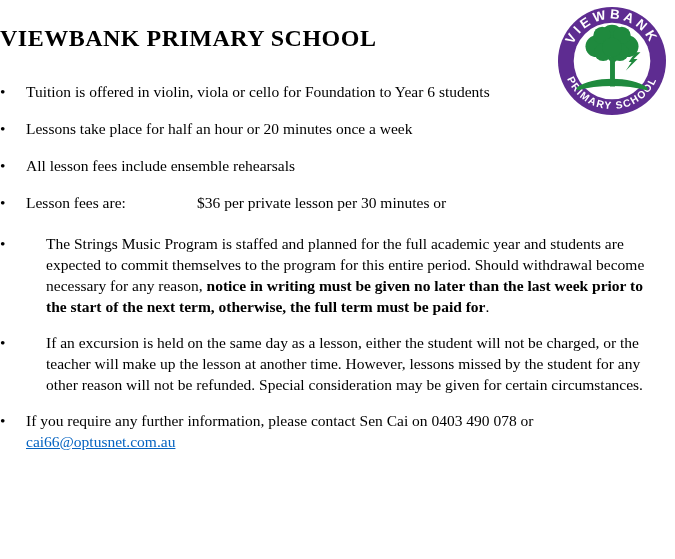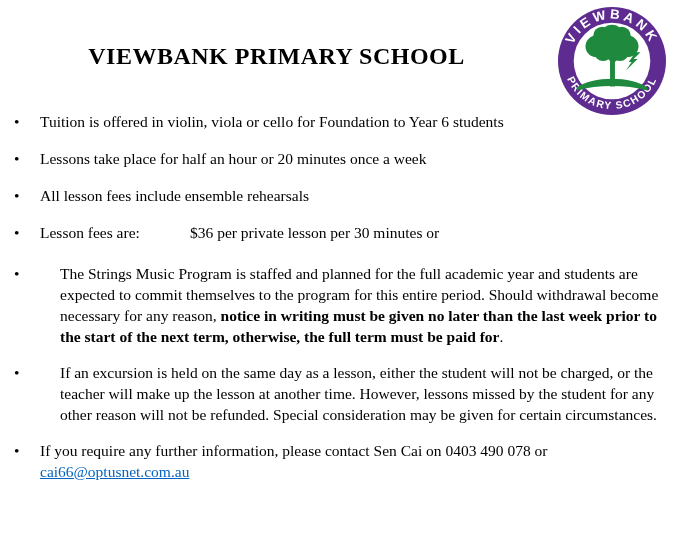--- a/index.html
+++ b/index.html
@@ -17,57 +17,55 @@
   }
   .logo-wrap {
     position: absolute;
     top: 6px;
     right: 7px;
     width: 112px;
     height: 110px;
   }
   .header {
     width: 553px;
-    padding-top: 42px;
-    text-align: center;
+    padding-top: 24px;
   }
   .doc-title {
     font-size: 24px;
     font-weight: bold;
     letter-spacing: 0.5px;
     line-height: 28px;
   }
   .doc-subtitle {
     margin-top: 27px;
     font-size: 16px;
     font-weight: bold;
     line-height: 19px;
   }
   .content {
-    margin-top: 41px;
-    padding-left: 14px;
+    margin-top: 29px;
     padding-right: 12px;
     font-size: 15.5px;
     line-height: 21px;
   }
   .bullet-row {
     display: flex;
     align-items: flex-start;
     margin-bottom: 16px;
   }
   .bullet-row.para { margin-bottom: 15px; gap: 20px; }
   .bullet-row.fee { margin-bottom: 20px; }
   .bullet-row:last-child { margin-bottom: 0; }
   .dot {
     flex: 0 0 26px;
     width: 26px;
   }
   .dot::before { content: "\2022"; }
   .bullet-text { flex: 1 1 auto; }
-  .fee-line { display: flex; }
+  .fee-line { display: flex; gap: 21px; }
   .fee-label { flex: 0 0 150px; }
   .fee-values span { display: block; }
   strong { font-weight: bold; }
   .email-link {
     color: #0563c1;
     text-decoration: underline;
     cursor: pointer;
     text-align: center;
   }
 </style>

